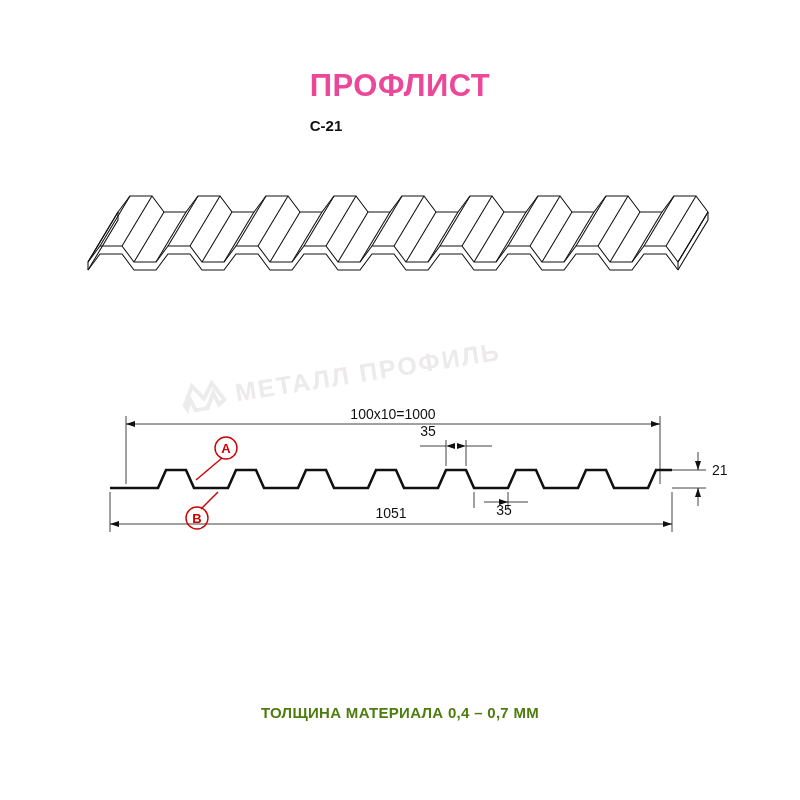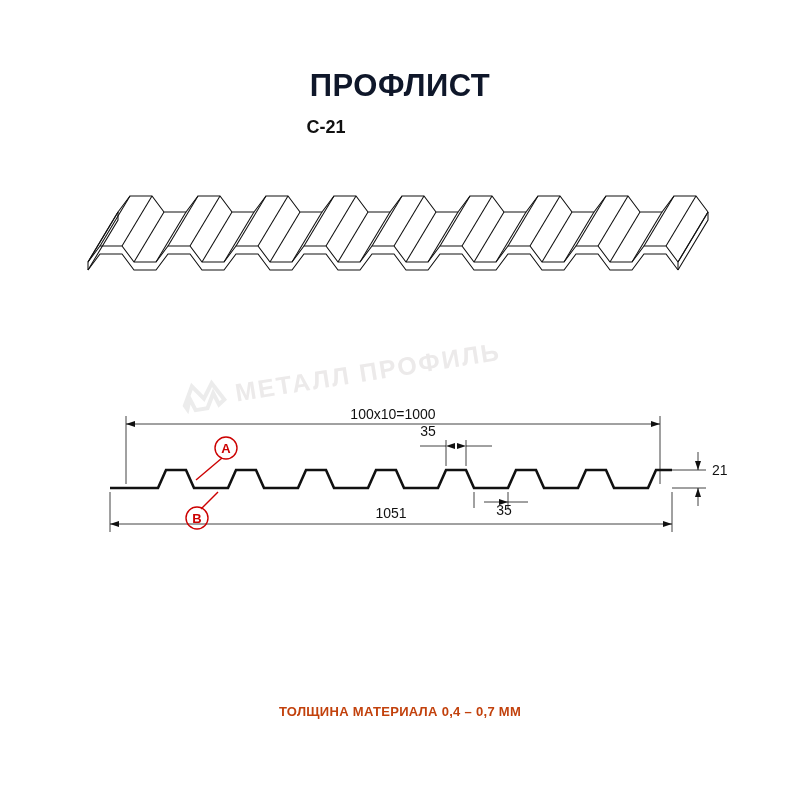--- a/index.html
+++ b/index.html
@@ -17,42 +17,42 @@
   }
   .title {
     position: absolute;
     left: 0;
     top: 68px;
     width: 800px;
     text-align: center;
     font-size: 31px;
     font-weight: bold;
     letter-spacing: 0.5px;
-    color: #0f172a;
+    color: #ec4899;
   }
   .subtitle {
     position: absolute;
     left: 0;
     top: 117px;
     width: 652px;
     text-align: center;
-    font-size: 18px;
+    font-size: 15px;
     font-weight: bold;
     color: #111111;
   }
   .footnote {
     position: absolute;
     left: 0;
     top: 704px;
     width: 800px;
     text-align: center;
-    font-size: 13px;
+    font-size: 15px;
     font-weight: bold;
     letter-spacing: 0.3px;
-    color: #c2410c;
+    color: #4d7c0f;
   }
   svg { display: block; }
   .drawing {
     position: absolute;
     left: 0;
     top: 140px;
     width: 800px;
     height: 420px;
   }
   .wm-text {

